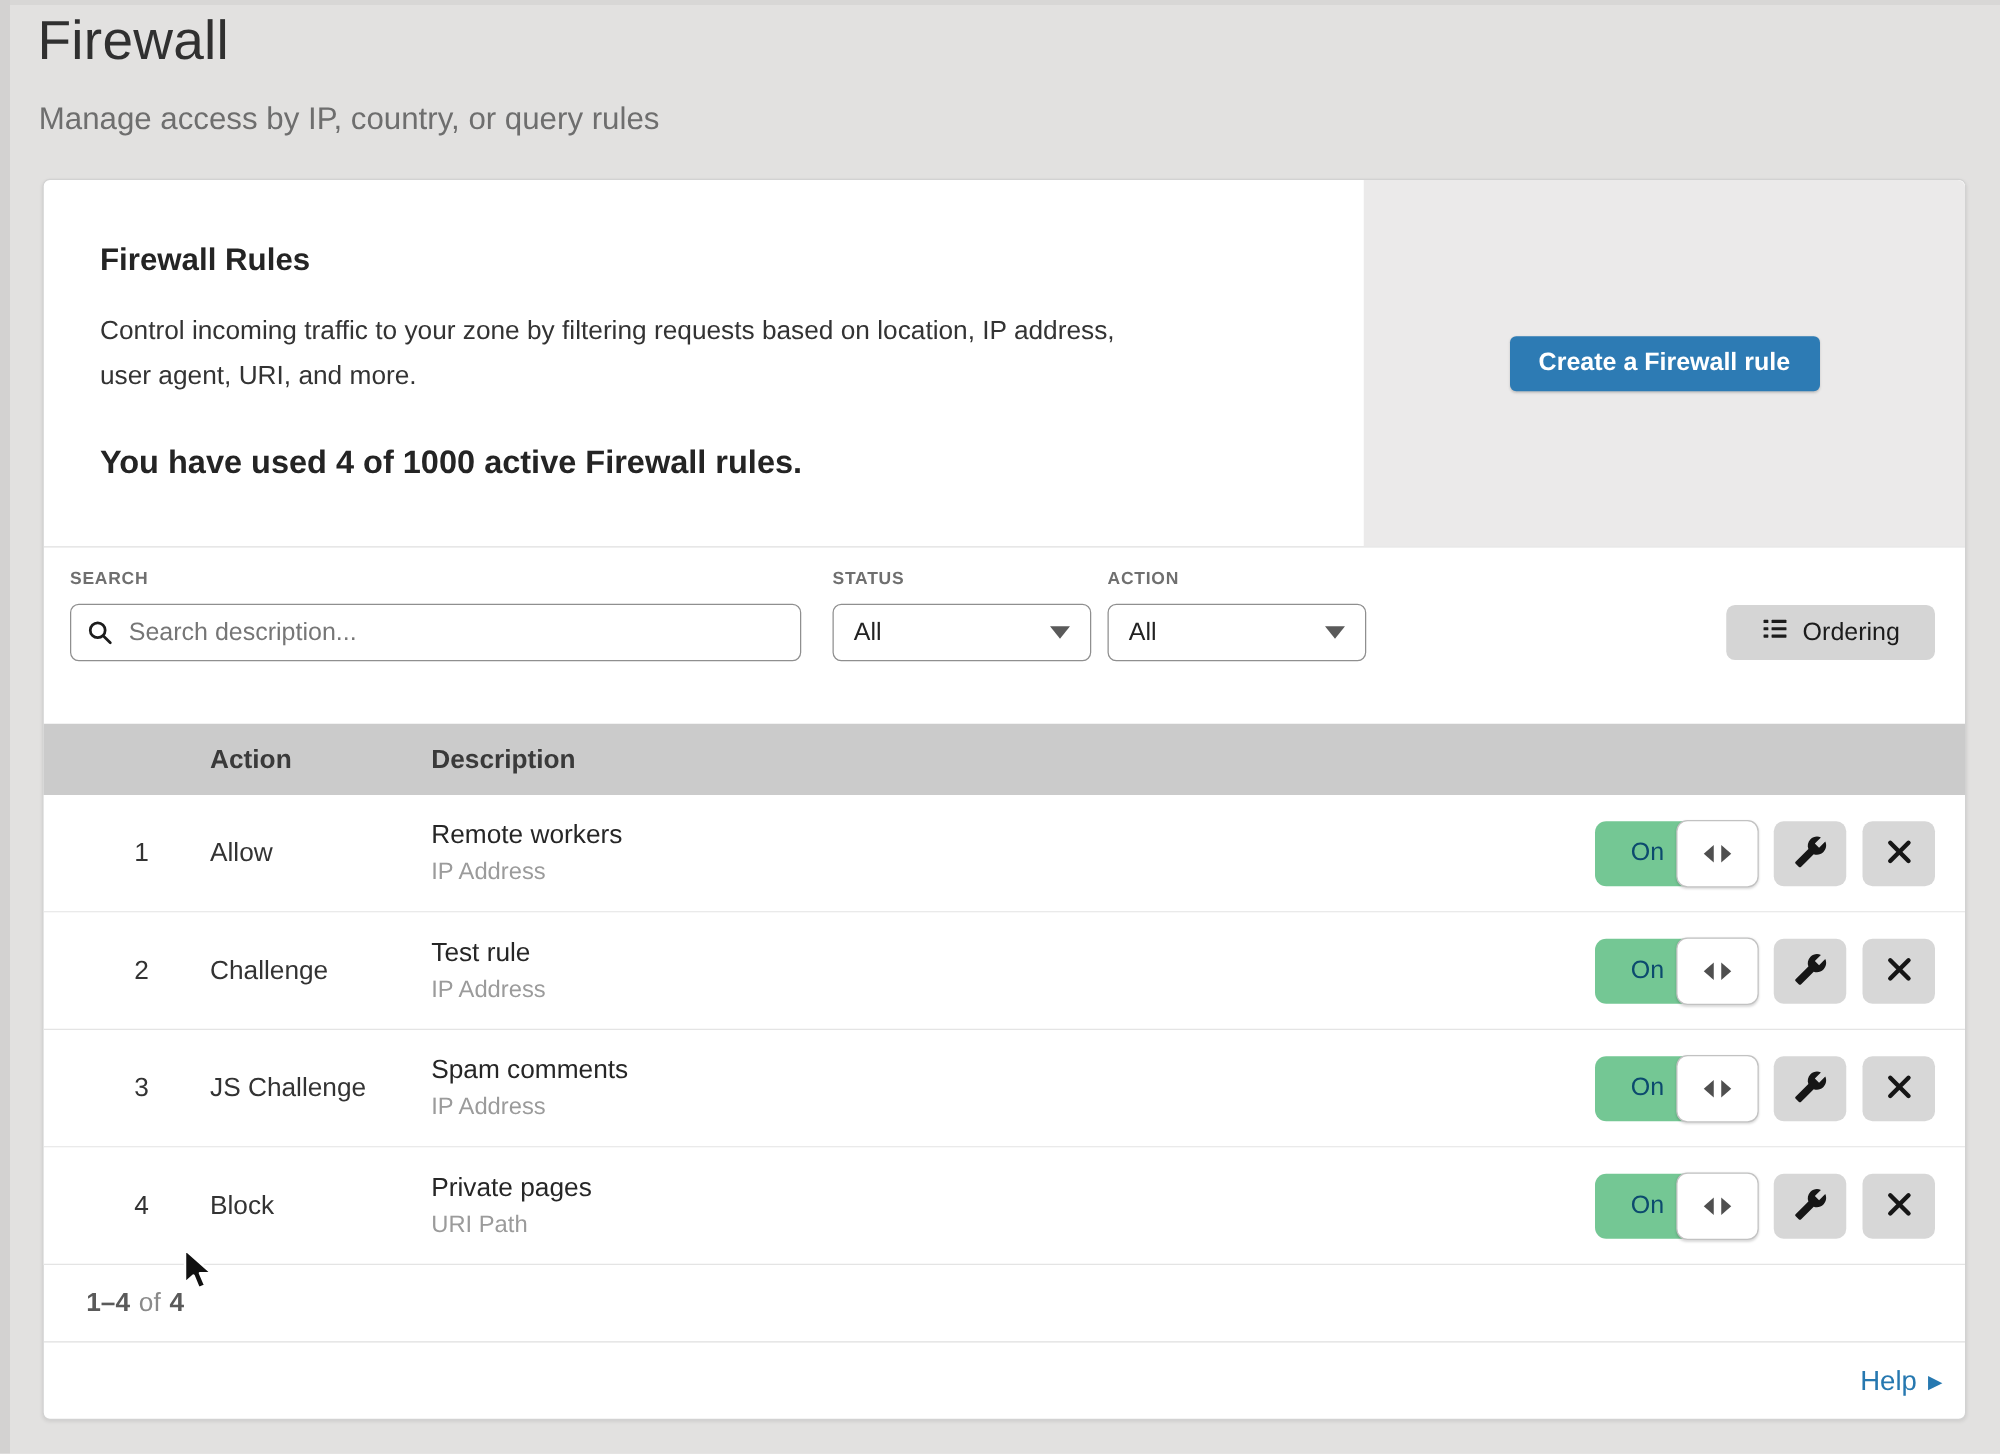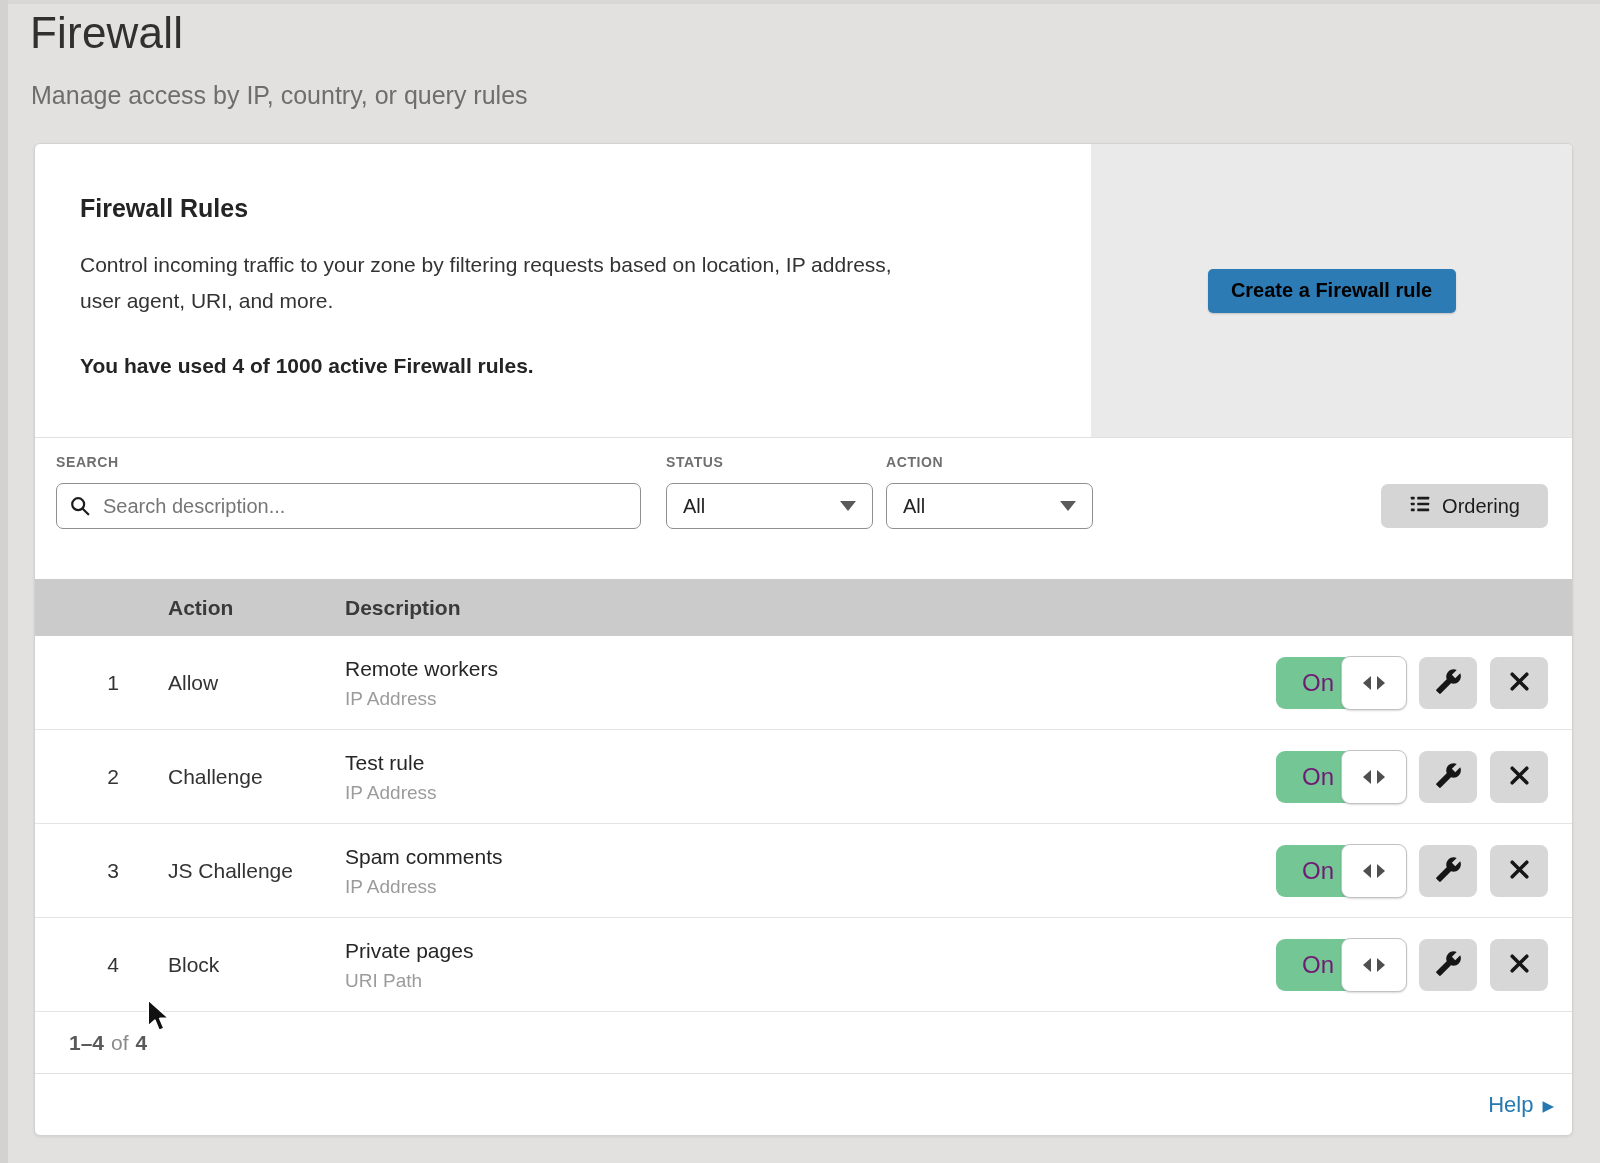--- a/index.html
+++ b/index.html
@@ -22,25 +22,25 @@
     position:absolute; left:34px; top:143px; width:1539px; height:993px;
     background:#ffffff; border:1px solid #d2d2d2; border-radius:6px;
     box-shadow:0 1px 3px rgba(0,0,0,0.08);
   }
 
   
   .card-top { position:absolute; top:0; left:0; right:0; height:294px; display:flex; border-bottom:1px solid #e0e0e0; }
   .overview { width:1056px; padding:50px 60px 0 45px; }
   .overview h2 { margin:0; font-size:25px; font-weight:700; color:#242424; }
   .overview .desc { margin:24px 0 0 0; font-size:21px; line-height:36px; color:#333333; }
-  .overview .usage { margin:35px 0 0 0; font-size:21px; font-weight:700; color:#242424; }
+  .overview .usage { margin:35px 0 0 0; font-size:26px; font-weight:700; color:#242424; }
   .cta-panel { flex:1; background:#ebeaea; border-top-right-radius:6px; display:flex; align-items:center; justify-content:center; }
   .btn-primary {
     width:248px; height:44px; border:none; border-radius:5px;
-    background:var(--accent-blue,#2d7bb4); color:#000000;
+    background:var(--accent-blue,#2d7bb4); color:#ffffff;
     font-family:inherit; font-size:20px; font-weight:600; cursor:pointer;
     box-shadow:0 1px 2px rgba(0,0,0,0.18);
   }
 
   
   .filter { position:absolute; top:310px; }
   .filter label { display:block; font-size:14px; font-weight:700; letter-spacing:0.6px; color:#6f6f6f; margin-bottom:13px; }
   .search-filter { left:21px; width:585px; }
   .status-filter { left:631px; width:207px; }
   .action-filter { left:851px; width:207px; }
@@ -72,21 +72,21 @@
   .rows { position:absolute; top:492px; left:0; right:0; }
   .row { position:relative; height:94px; border-bottom:1px solid #e4e4e4; background:#fff; }
   .row .num { position:absolute; left:54px; top:0; width:30px; text-align:right; line-height:94px; font-size:21px; color:#333; }
   .row .action { position:absolute; left:133px; top:0; line-height:94px; font-size:21px; color:#333; }
   .row .desccell { position:absolute; left:310px; top:50%; transform:translateY(-50%); }
   .row .dtitle { font-size:21px; color:#262626; }
   .row .dsub { font-size:19px; color:#9b9b9b; margin-top:7px; }
   .row .controls { position:absolute; right:24px; top:50%; transform:translateY(-50%); display:flex; align-items:center; gap:13px; }
 
   .toggle { position:relative; width:130px; height:52px; background:var(--toggle-green,#74c794); border-radius:9px; cursor:pointer; }
-  .toggle-on { position:absolute; left:0; top:0; width:84px; height:100%; display:flex; align-items:center; justify-content:center; color:#701a75; font-size:24px; }
+  .toggle-on { position:absolute; left:0; top:0; width:84px; height:100%; display:flex; align-items:center; justify-content:center; color:#0c4a6e; font-size:20px; }
   .toggle-handle {
     position:absolute; right:-1px; top:-1px; bottom:-1px; width:66px;
     background:#fff; border:1px solid #c2c2c2; border-radius:9px;
     display:flex; align-items:center; justify-content:center; gap:6px;
     box-shadow:0 1px 2px rgba(0,0,0,0.15);
   }
   .tri { width:0; height:0; border-top:7px solid transparent; border-bottom:7px solid transparent; }
   .tri-left { border-right:8px solid #4f4f4f; }
   .tri-right { border-left:8px solid #4f4f4f; }
   .icon-btn {

